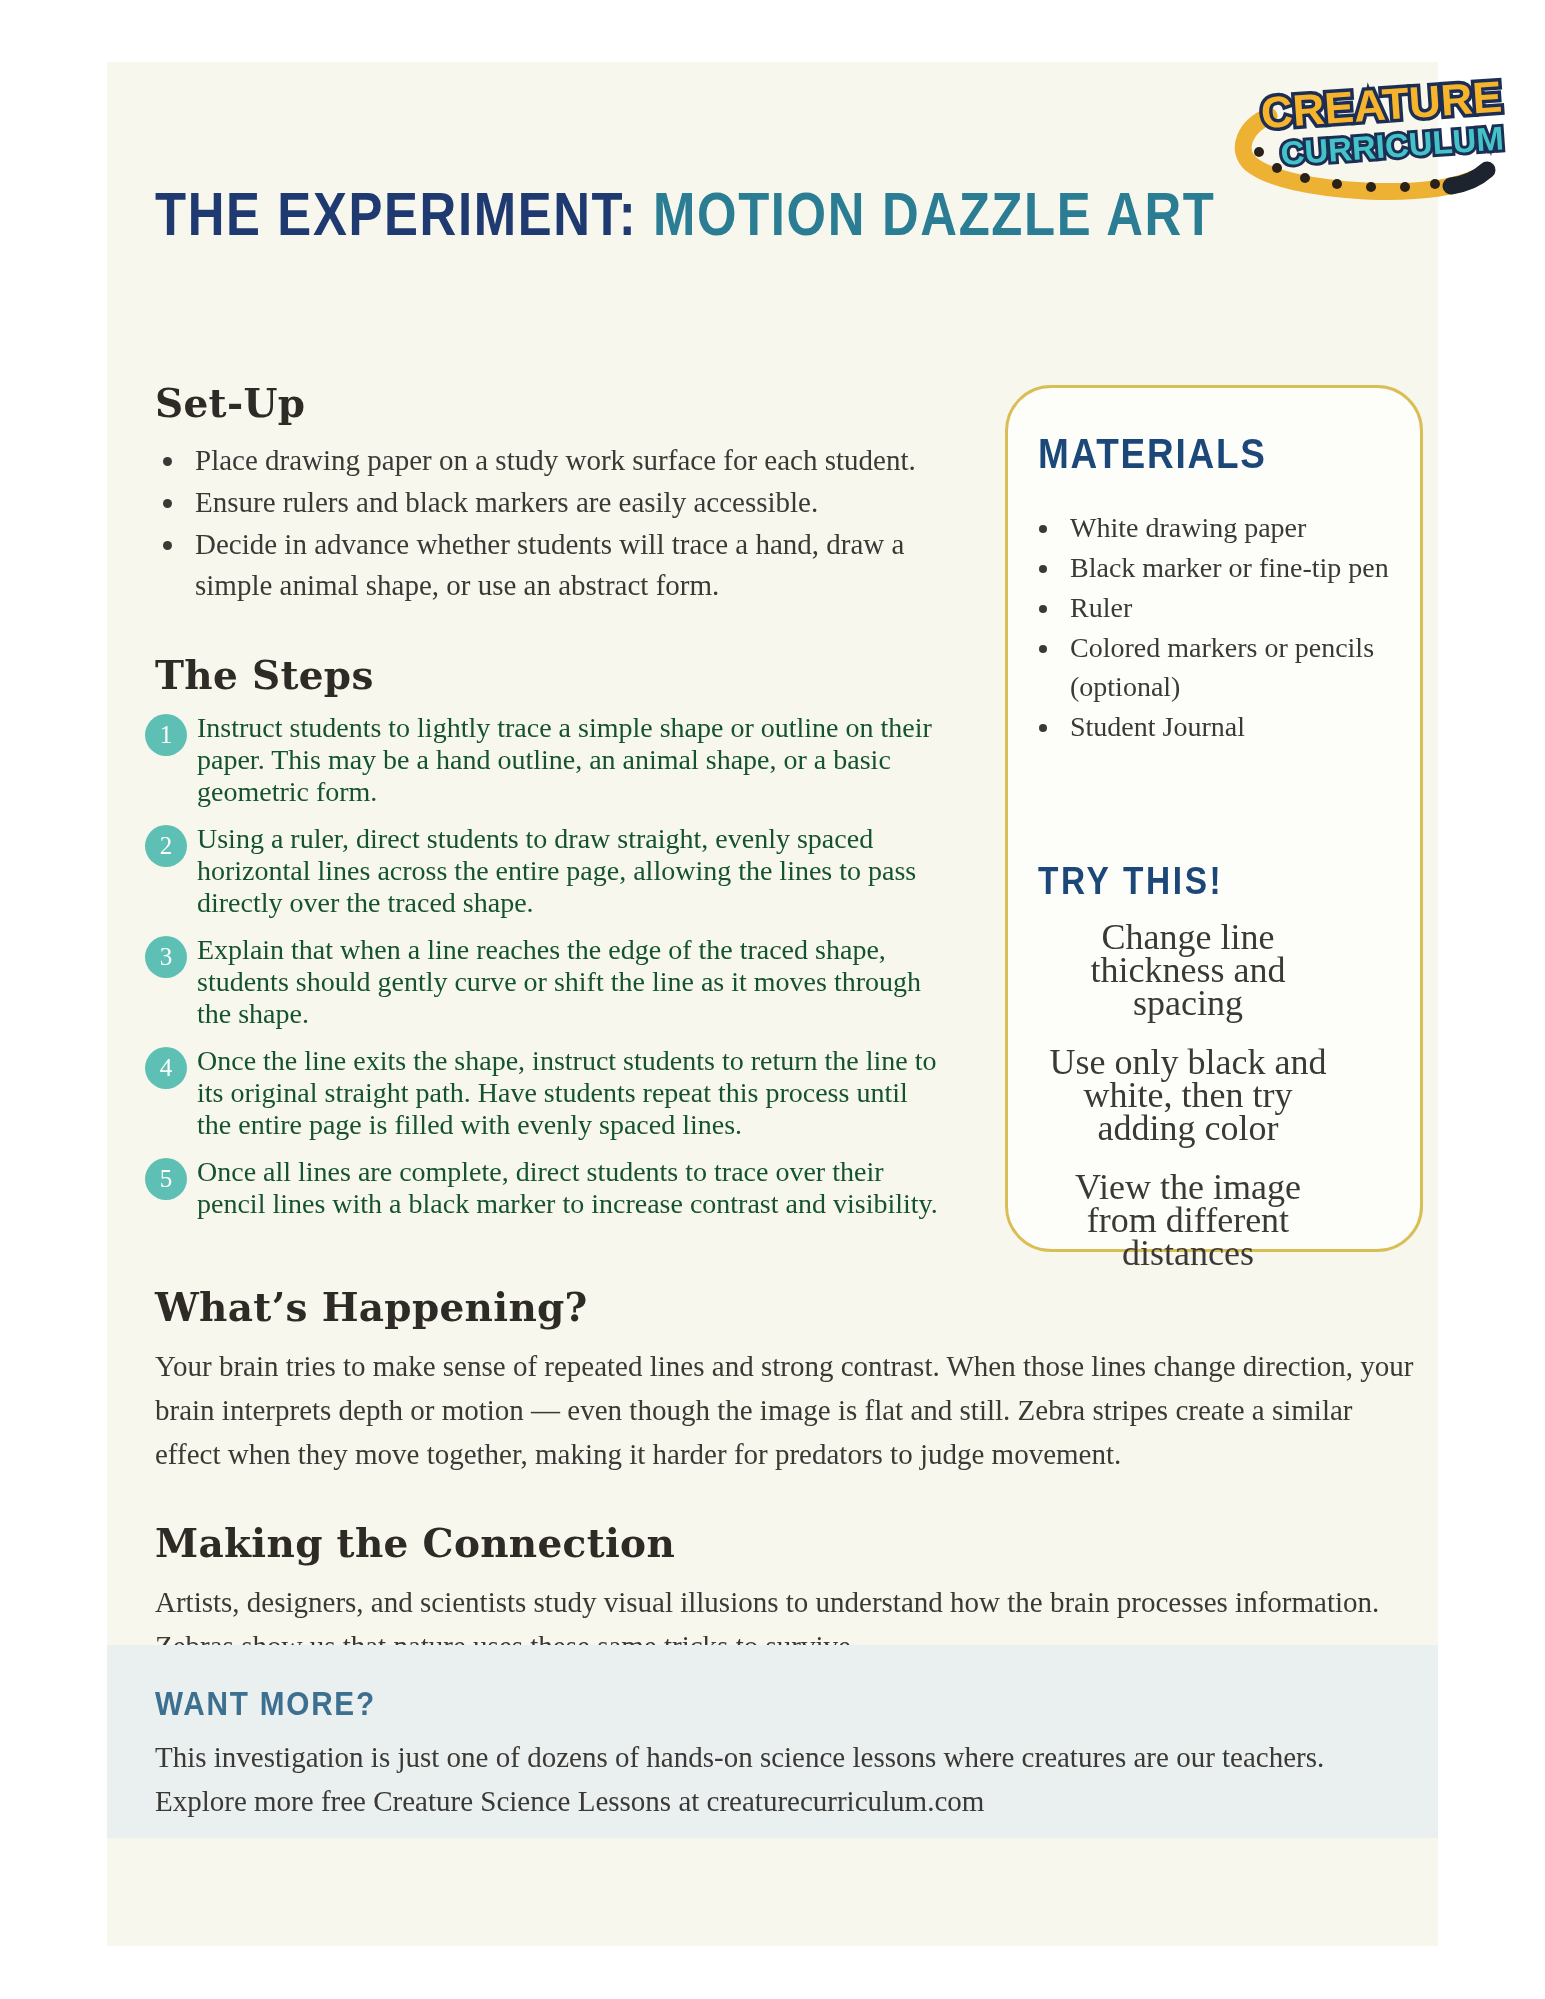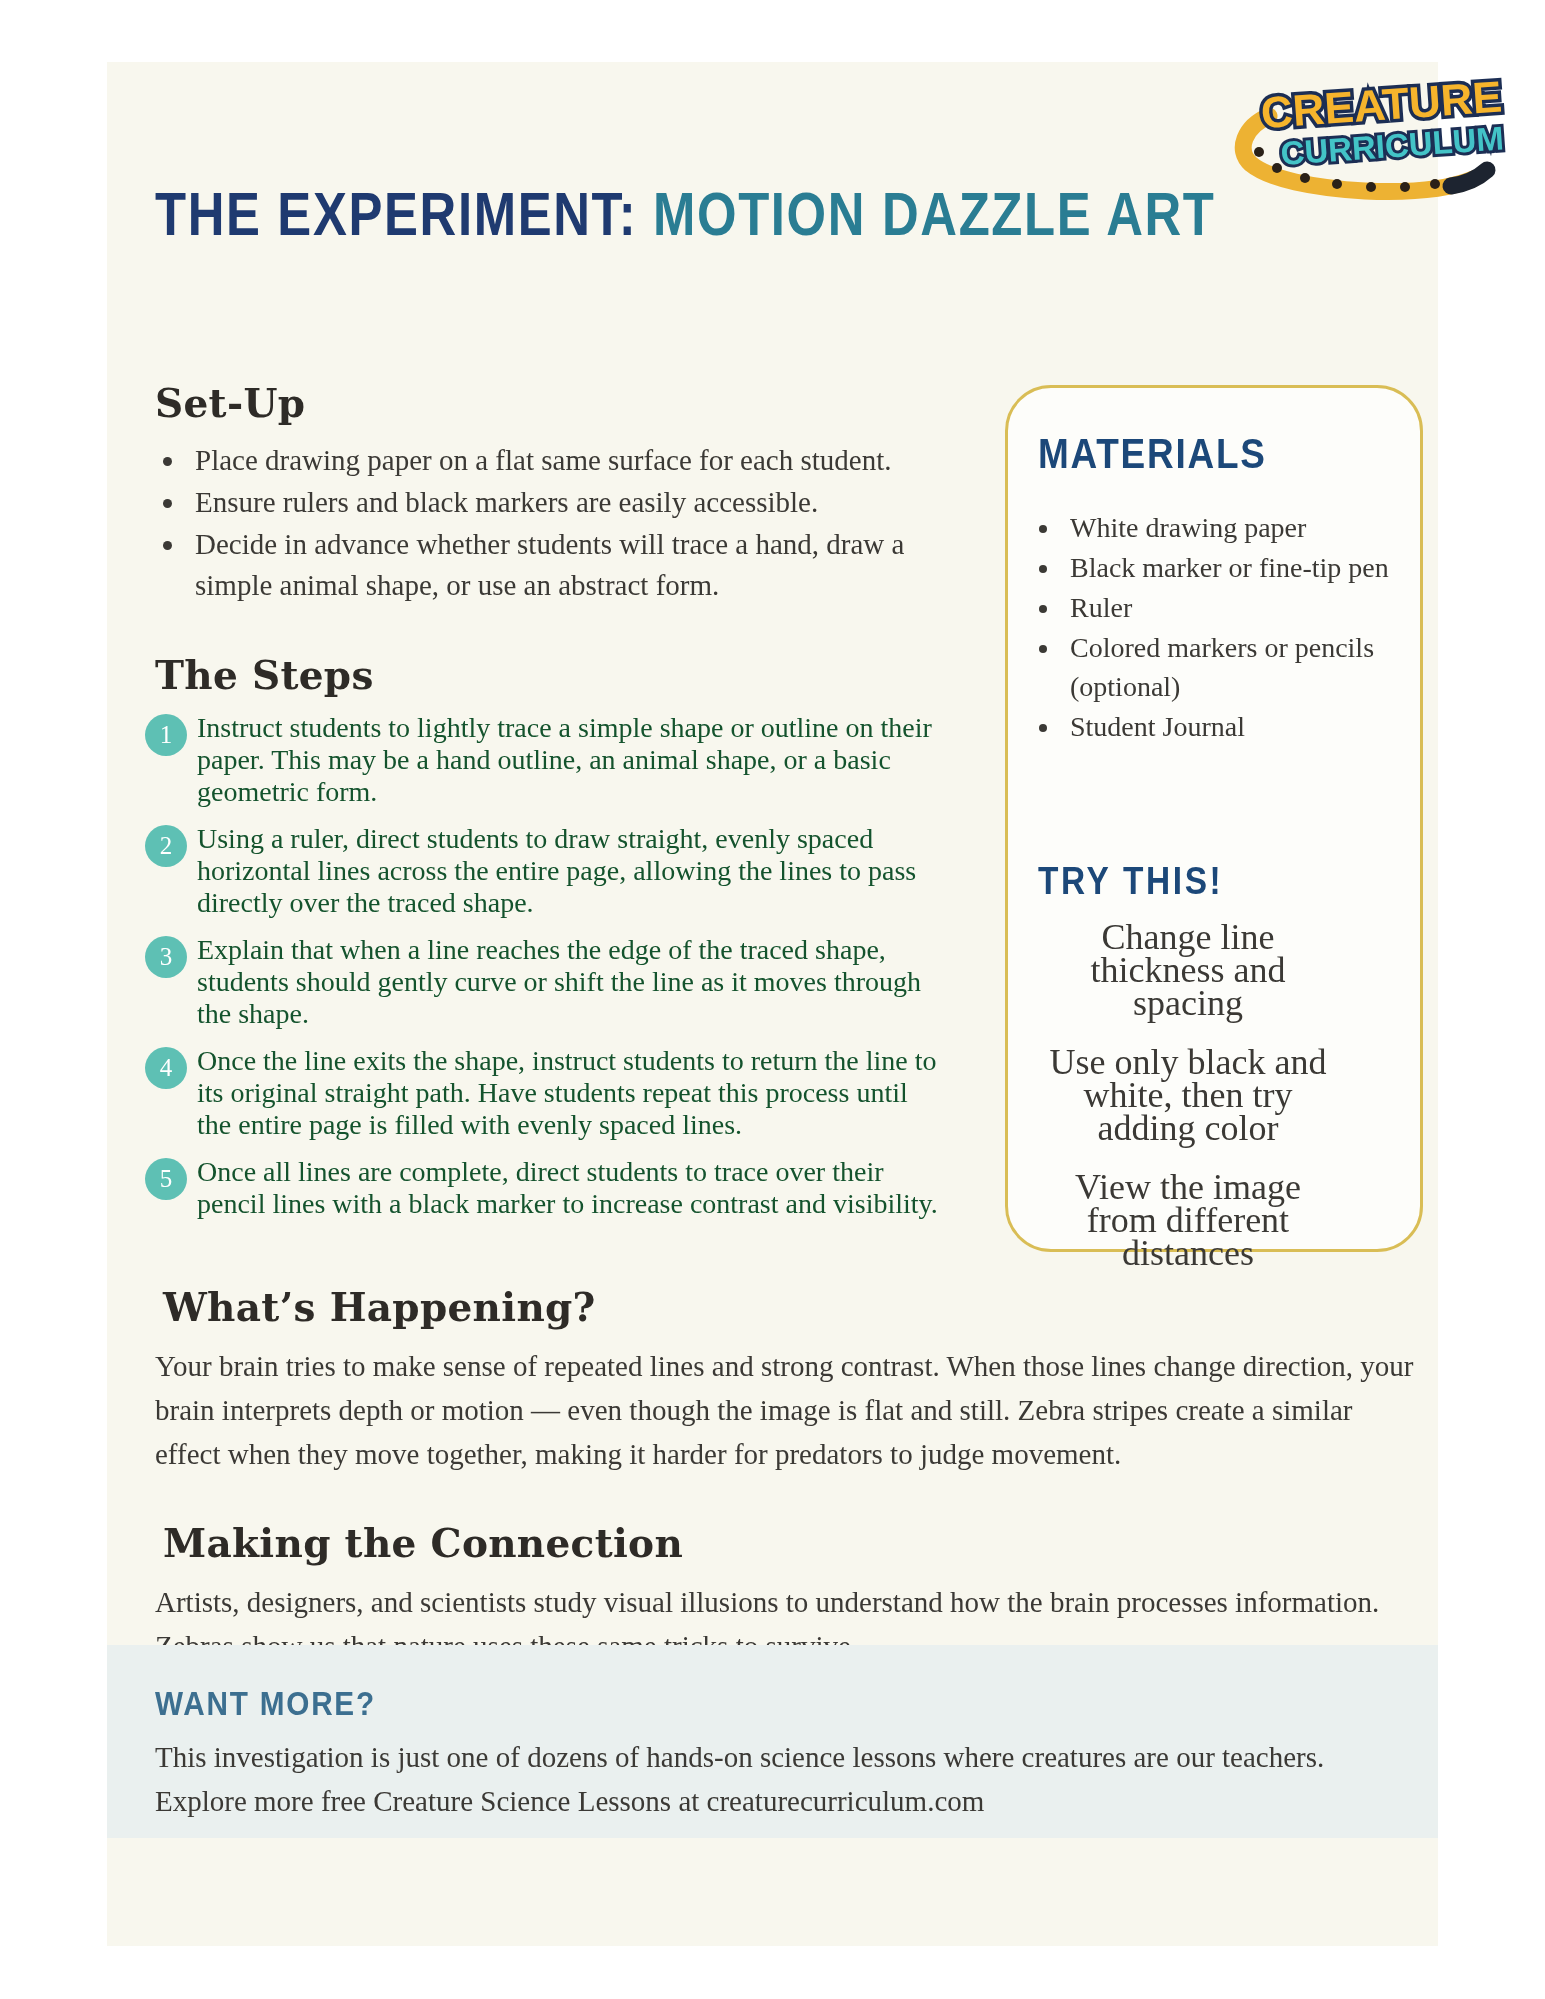--- a/index.html
+++ b/index.html
@@ -86,21 +86,21 @@
     font-size: 28px; line-height: 39px; color: #3b3935;
     padding-left: 8px; margin-bottom: 1px;
   }
   .try-block { position: absolute; left: 30px; top: 472px; width: 300px; }
   .try-h { font-size: 38px; letter-spacing: 3px; transform: scaleX(0.88); }
   .tip { font-size: 36px; line-height: 33px; color: #3b3935; margin-top: 26px; text-align: center; }
   .tip:first-of-type { margin-top: 18px; }
 
   
   .wide { position: absolute; left: 48px; width: 1270px; }
-  .wide h2 { margin-left: 8px; }
+  .wide h2 { margin-left: 0; }
   .para { font-size: 29px; line-height: 44px; color: #3b3935; }
   .sec-what { top: 1222px; }
   .sec-conn { top: 1458px; }
 
   
   .band {
     position: absolute; left: 0; top: 1583px;
     width: 1331px; height: 193px;
     background: #eaf0ef;
     padding: 40px 60px 7px 48px;
@@ -132,21 +132,21 @@
         <text x="166" y="94" font-size="33" fill="#43c3c7" stroke="#1c2e54" stroke-width="6" style="paint-order: stroke;">CURRICULUM</text>
       </g>
     </svg>
   </div>
 
   <h1 class="title display"><span class="t-navy">THE EXPERIMENT:</span> <span class="t-teal">MOTION DAZZLE ART</span></h1>
 
   <div class="main-col">
     <h2 class="sec-h">Set-Up</h2>
     <ul class="bullets">
-      <li>Place drawing paper on a flat same surface for each student.</li>
+      <li>Place drawing paper on a study work surface for each student.</li>
       <li>Ensure rulers and black markers are easily accessible.</li>
       <li>Decide in advance whether students will trace a hand, draw a simple animal shape, or use an abstract form.</li>
     </ul>
 
     <h2 class="sec-h steps-h">The Steps</h2>
 
     <div class="step">
       <span class="stepnum">1</span>
       <p>Instruct students to lightly trace a simple shape or outline on their paper. This may be a hand outline, an animal shape, or a basic geometric form.</p>
     </div>

